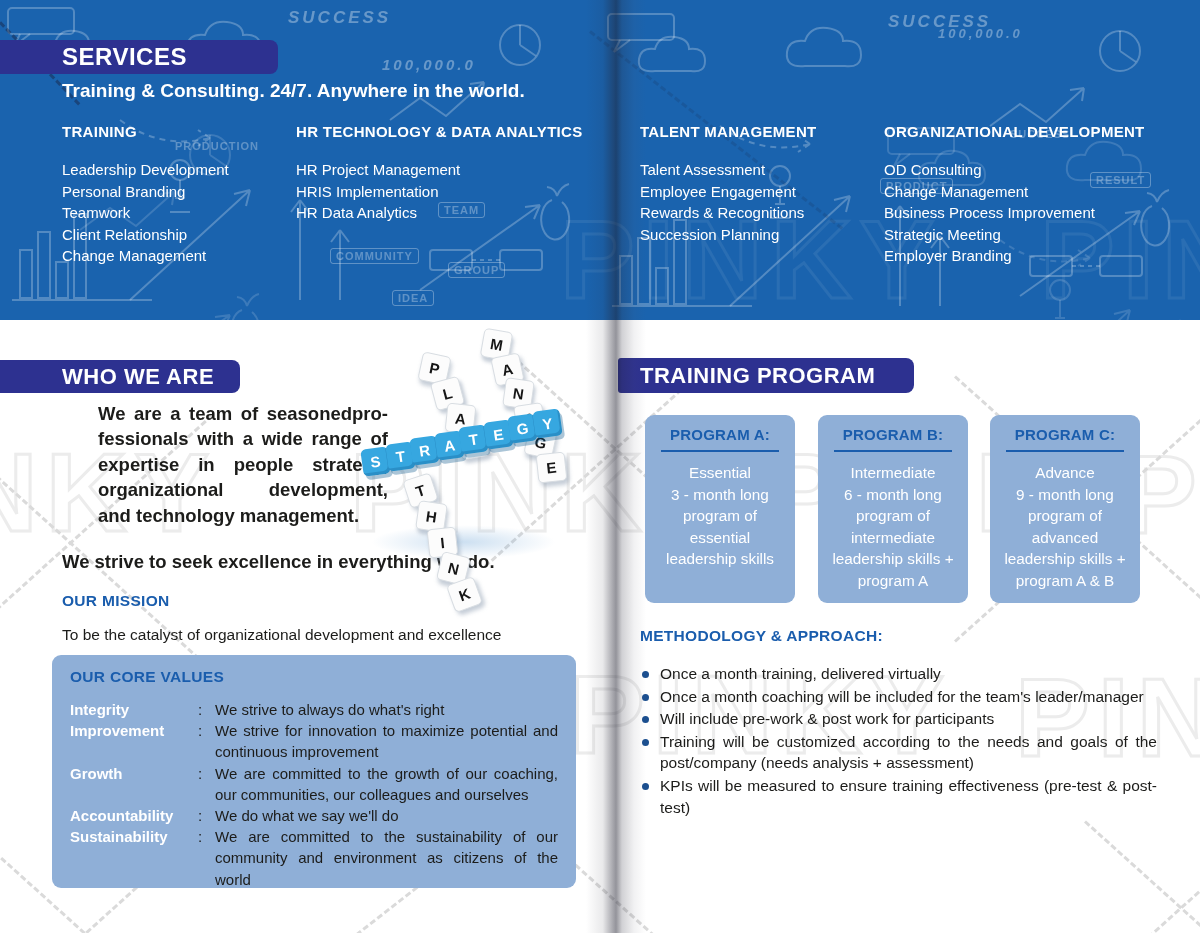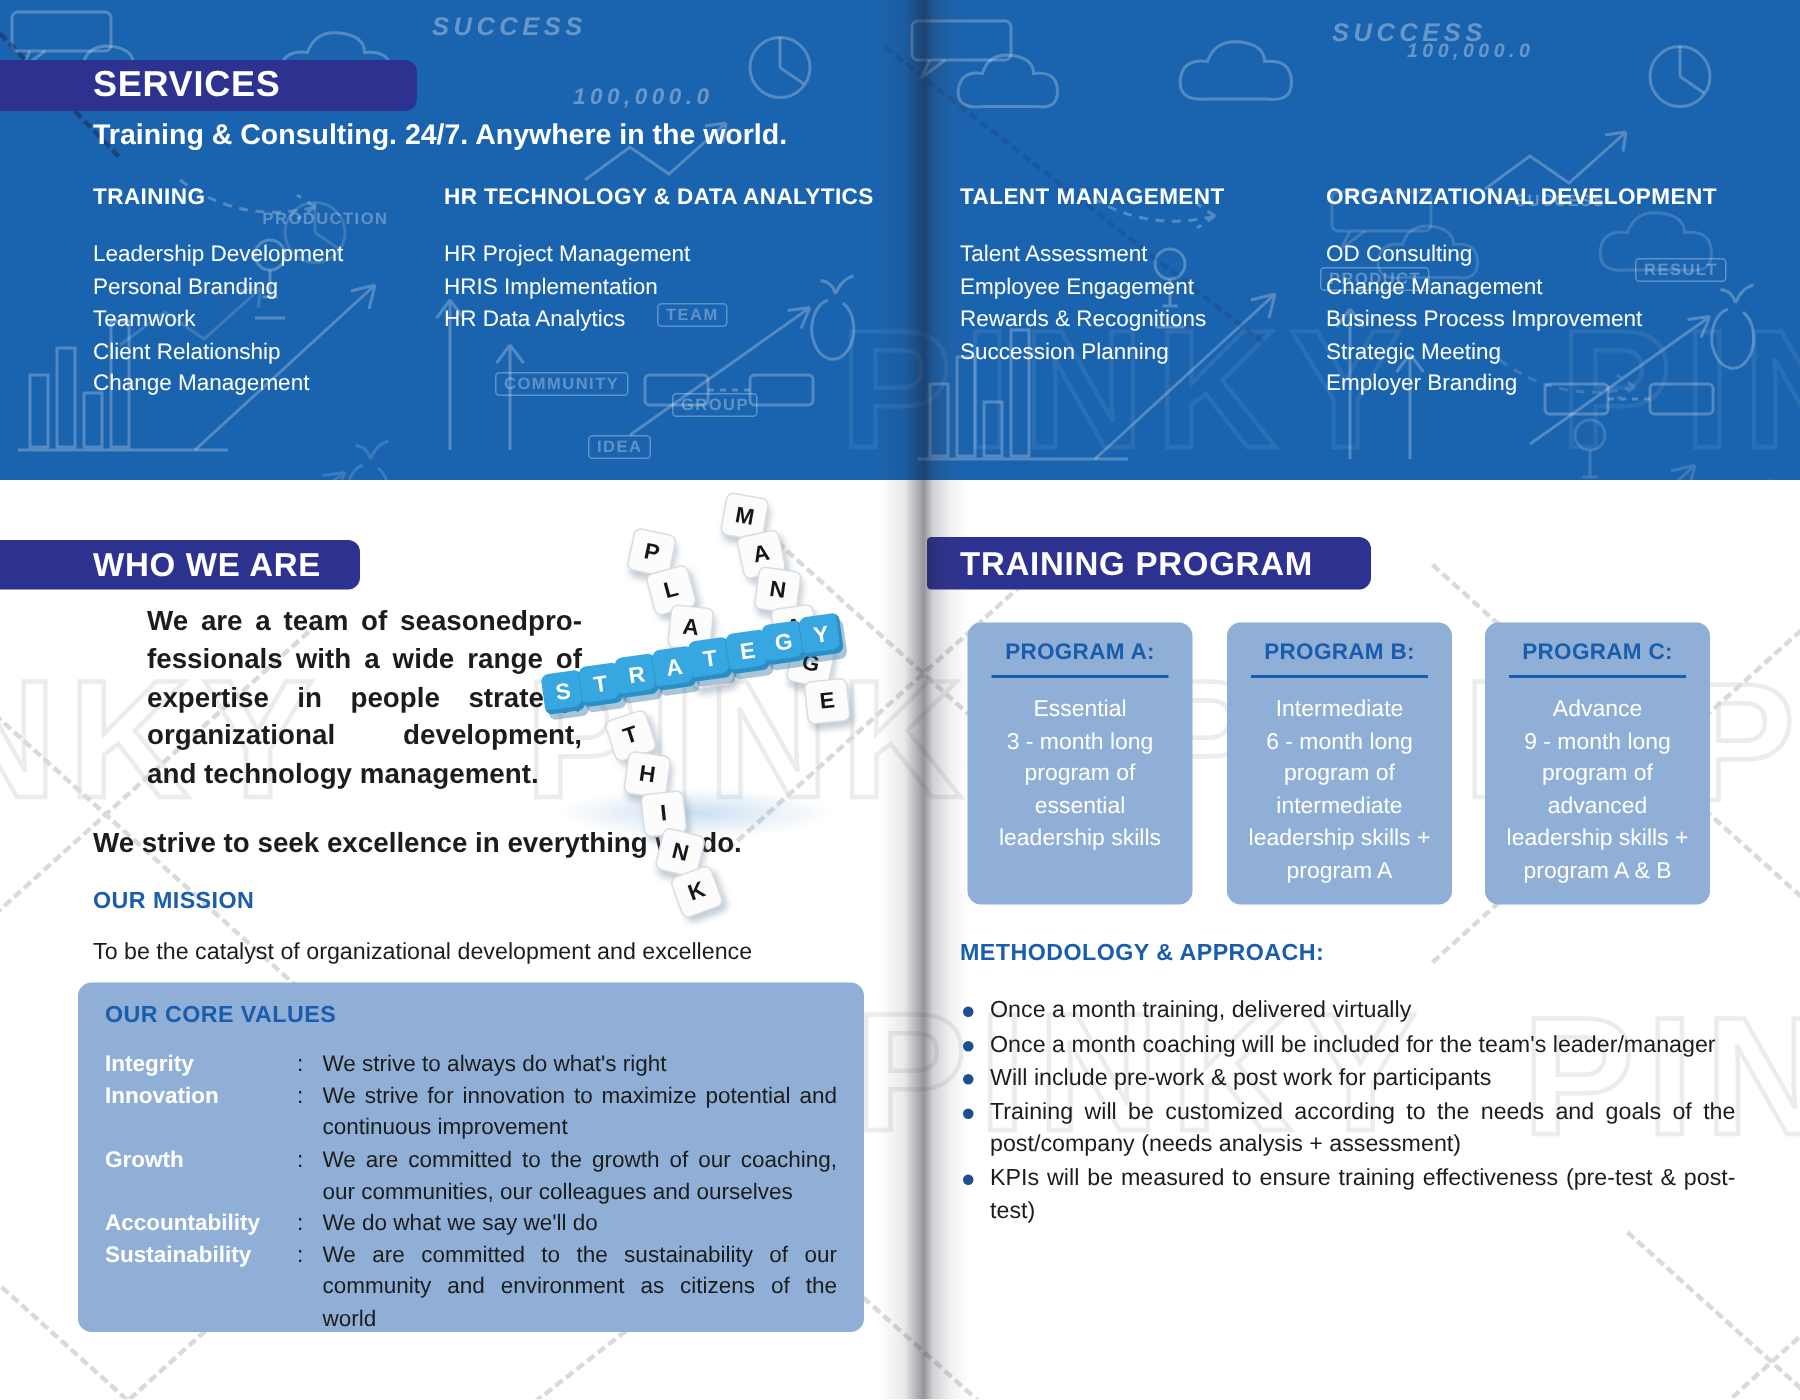--- a/index.html
+++ b/index.html
@@ -235,21 +235,21 @@
   <div class="mission-text">To be the catalyst of organizational development and excellence</div>
 
   <div class="core-box">
     <div class="core-head">OUR CORE VALUES</div>
     <div class="cv-row">
       <div class="cv-label">Integrity</div>
       <div class="cv-colon">:</div>
       <div class="cv-desc">We strive to always do what's right</div>
     </div>
     <div class="cv-row">
-      <div class="cv-label">Innovation</div>
+      <div class="cv-label">Improvement</div>
       <div class="cv-colon">:</div>
       <div class="cv-desc">We strive for innovation to maximize potential and continuous improvement</div>
     </div>
     <div class="cv-row">
       <div class="cv-label">Growth</div>
       <div class="cv-colon">:</div>
       <div class="cv-desc">We are committed to the growth of our coaching, our communities, our colleagues and ourselves</div>
     </div>
     <div class="cv-row">
       <div class="cv-label">Accountability</div>

